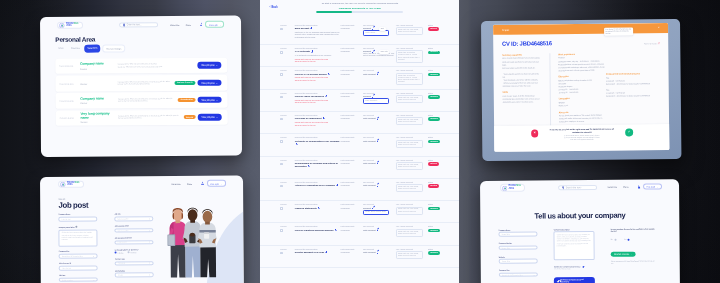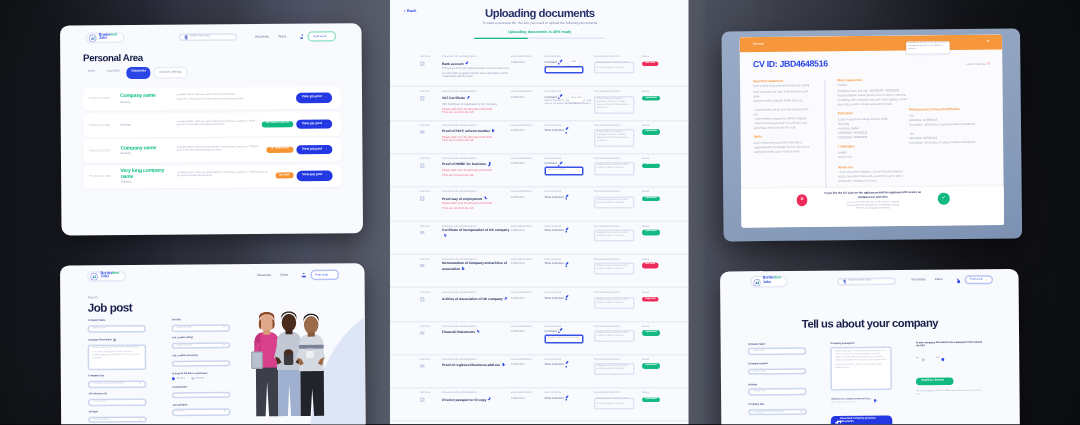--- a/index.html
+++ b/index.html
@@ -401,21 +401,20 @@
         </g>
       </g>
         </svg>
     </div>
   </div>
   <div class="panel" id="p-docs">
     <div class="back">
         <span class="bkchev">‹</span>
         <span>Back</span>
       </div>
-    <h1>Uploading documents</h1>
     <div class="sub">To start a personal file, the law you need to upload the following documents</div>
     <div class="prog-lbl">Uploading documents is 40% ready</div>
     <div class="prog">
         <i id="progfill" style="width: 41%;"></i>
       </div>
     <div class="dtable" id="doc-table">
   <div class="drow">
     <div class="dhead">
       <div class="c1">Full form</div>
       <div class="c2">Document title and description</div>

